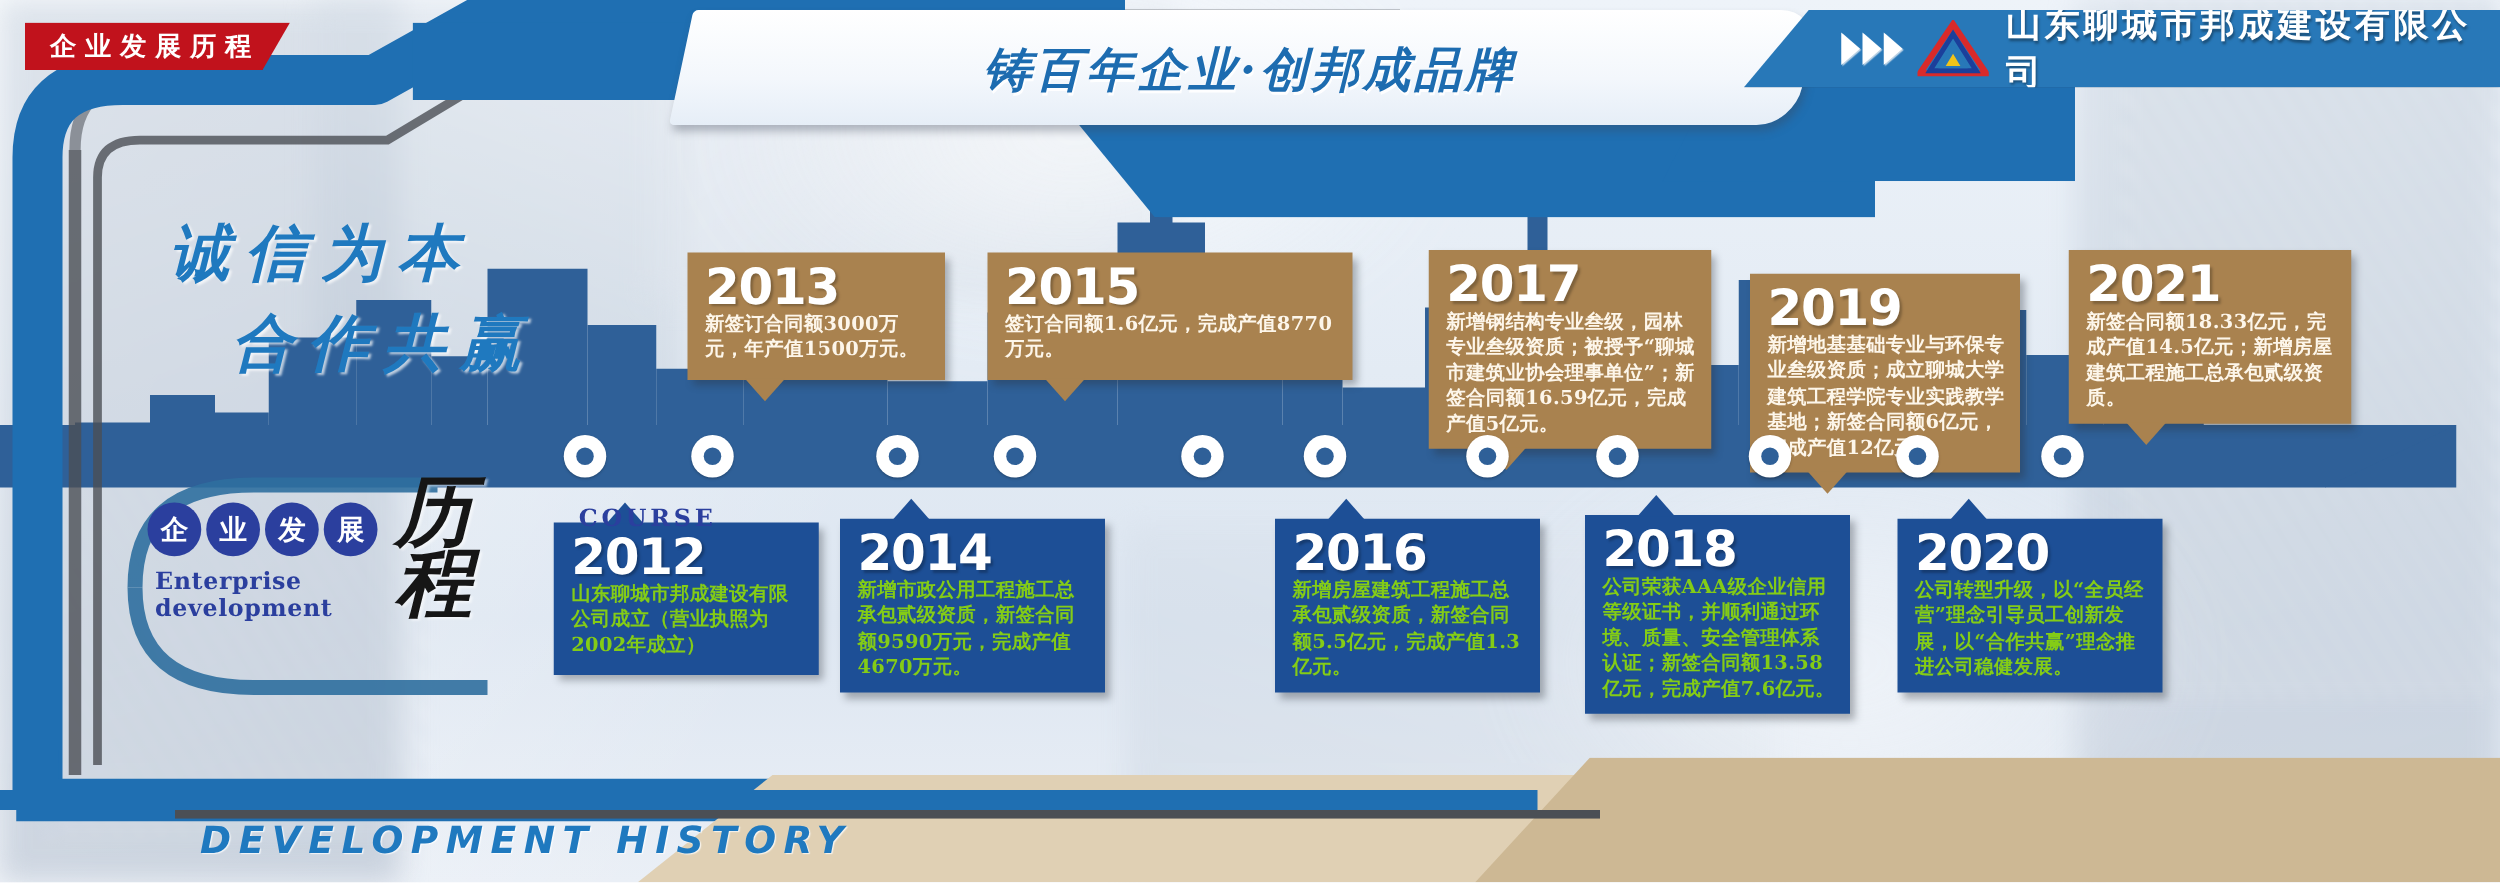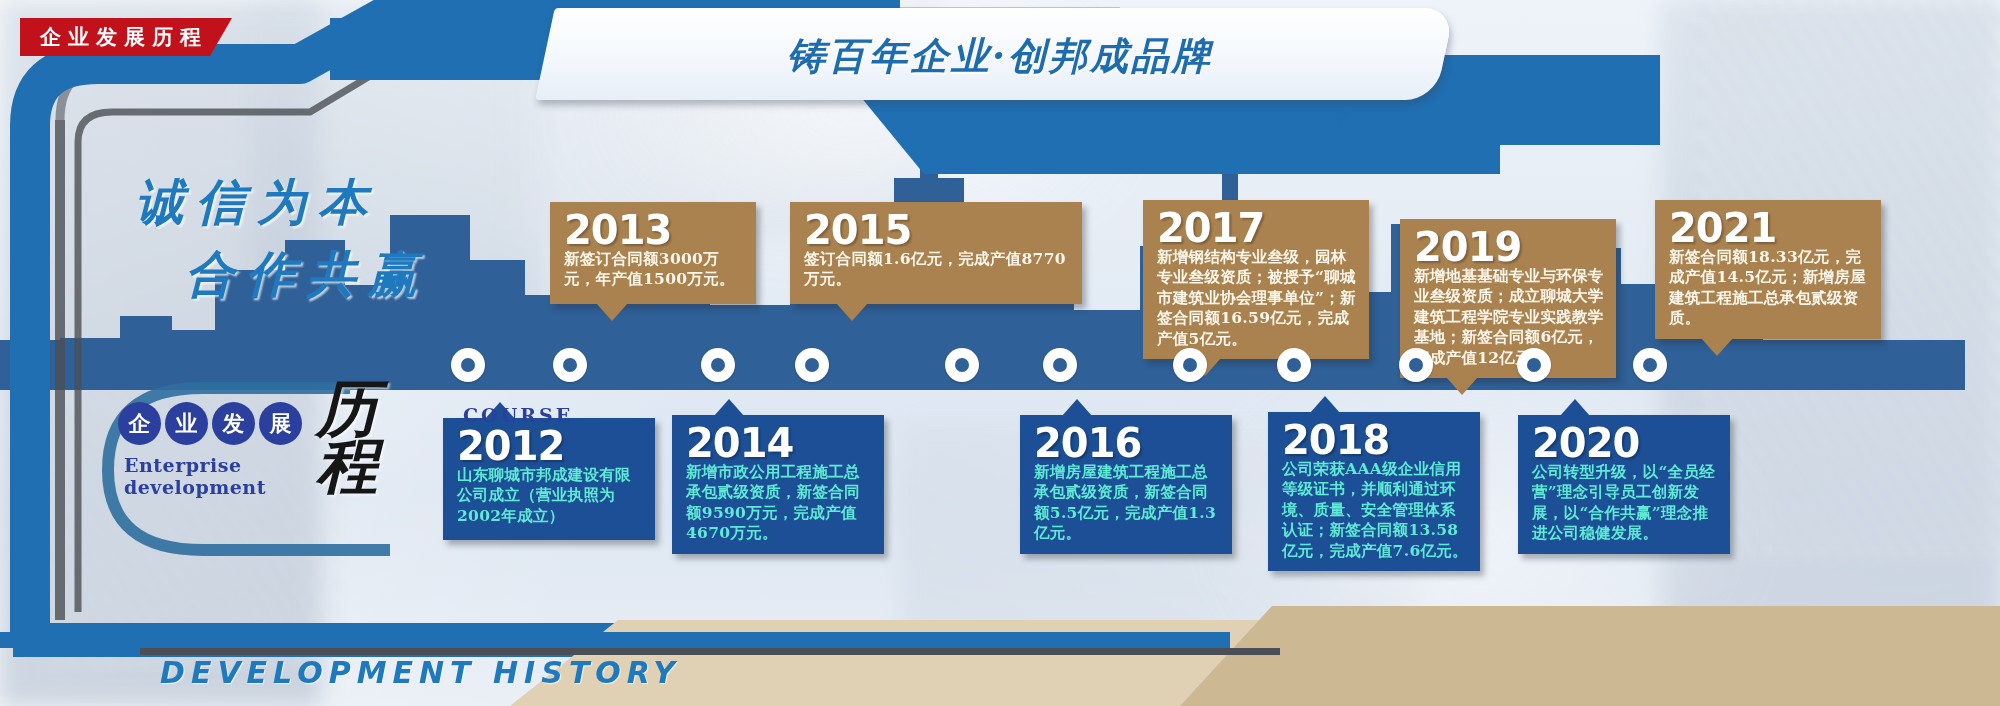--- a/index.html
+++ b/index.html
@@ -88,21 +88,21 @@
   .badge-cal{position:absolute;left:198px;top:-22px;color:#161616;font-size:62px;font-weight:bold;
       font-style:italic;line-height:.92;font-family:"DejaVu Serif","Liberation Serif",serif;
       text-shadow:2px 2px 2px rgba(255,255,255,.55);}
   .badge-course{position:absolute;left:345px;top:2px;color:#2b3f9e;font-size:19px;font-weight:bold;
       letter-spacing:3px;font-family:"DejaVu Serif","Liberation Serif",serif;}
 
   
   .card{position:absolute;z-index:22;box-shadow:4px 5px 6px rgba(40,45,55,.35);}
   .card .yr{font-family:"DejaVu Sans","Liberation Sans",sans-serif;font-weight:bold;color:#ffffff;
       font-size:40px;line-height:.95;letter-spacing:-1px;text-shadow:2px 2px 2px rgba(0,0,0,.25);}
-  .card .body{color:#5eead4;font-size:15.5px;line-height:1.32;letter-spacing:.3px;
+  .card .body{color:#84cc16;font-size:15.5px;line-height:1.32;letter-spacing:.3px;
       font-family:"DejaVu Serif","Liberation Serif",serif;font-weight:bold;}
   .card.tan{background:#a9824f;}
   .card.tan .body{color:#fdf6ea;}
   .card.blue{background:#1d4f96;}
   .card .inner{padding:9px 12px 10px 14px;}
   .tip-down{position:absolute;left:46px;bottom:-17px;width:0;height:0;
       border-left:16px solid transparent;border-right:16px solid transparent;border-top:18px solid #a9824f;}
   .tip-up{position:absolute;left:42px;top:-16px;width:0;height:0;
       border-left:15px solid transparent;border-right:15px solid transparent;border-bottom:17px solid #1d4f96;}
 
@@ -196,20 +196,34 @@
   <div class="red-tag">
     <span>企业发展历程</span>
   </div>
 
   <div class="tr-blue-l"></div>
   <div class="tr-blue-r"></div>
   <div class="tr-curve"></div>
   <div class="title-ribbon"></div>
   <div class="title-text">铸百年企业·创邦成品牌</div>
 
+  <div class="logo-strip">
+    <div class="chevrons">
+      <span class="chev"></span>
+        <span class="chev"></span>
+        <span class="chev"></span>
+    </div>
+    <svg class="tri-logo" width="58" height="46" viewBox="0 0 58 46">
+      <polygon points="29,3 56,43 2,43" fill="none" stroke="#d92a2a" stroke-width="5"></polygon>
+      <polygon points="29,11 48,41 10,41" fill="none" stroke="#1b3f9b" stroke-width="4"></polygon>
+      <polygon points="29,19 41,39 17,39" fill="#2878b8"></polygon>
+      <polygon points="29,27 35,37 23,37" fill="#f0c419"></polygon>
+    </svg>
+    <div class="company-name">山东聊城市邦成建设有限公司</div>
+  </div>
 
   <div class="slogan">
     <div class="l1">诚信为本</div>
     <div class="l2">合作共赢</div>
   </div>
 
   <div class="badge">
     <div class="badge-circles">
       <div class="bc">企</div>
       <div class="bc">业</div>

